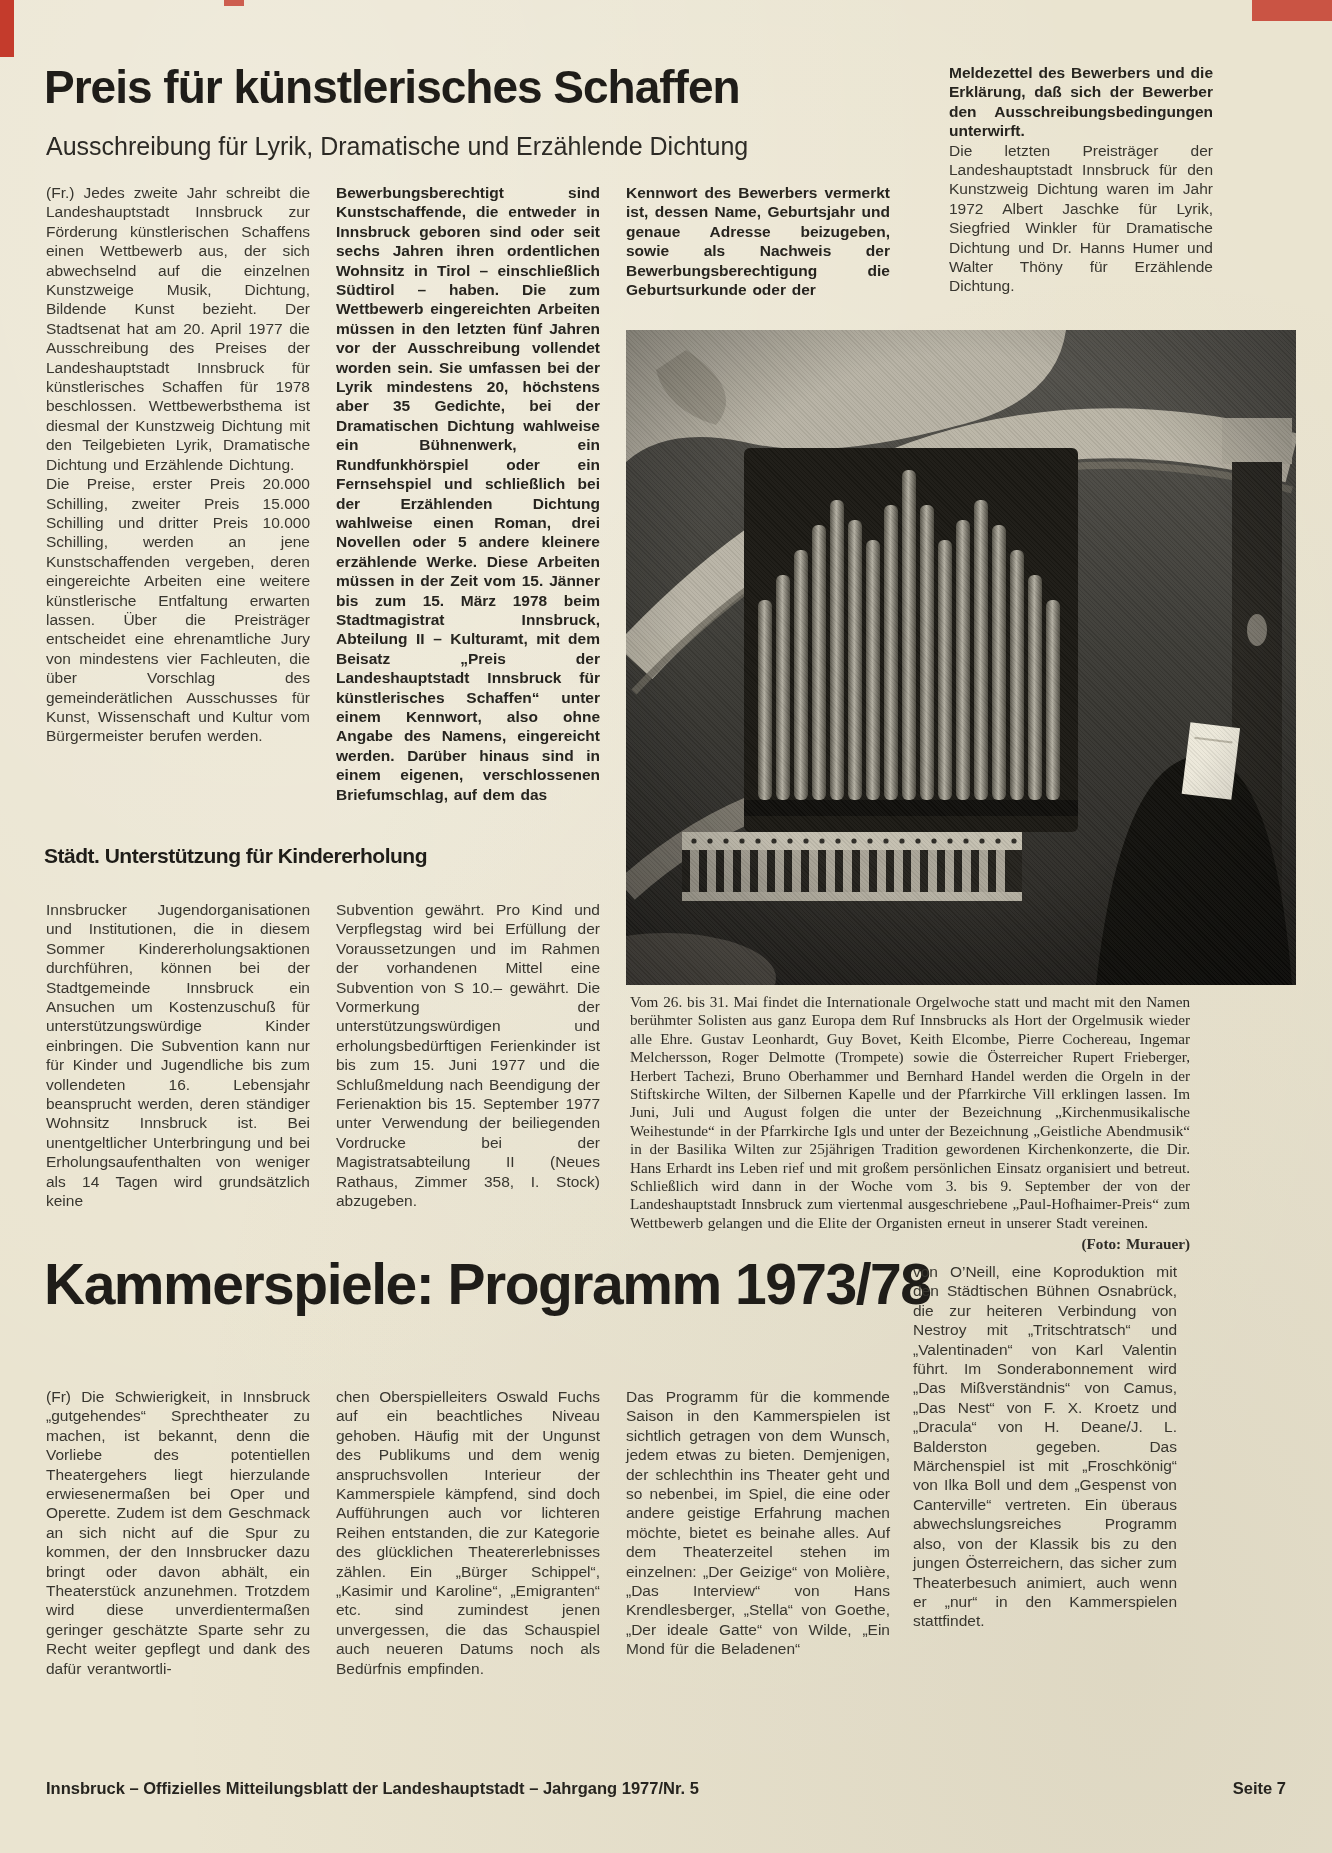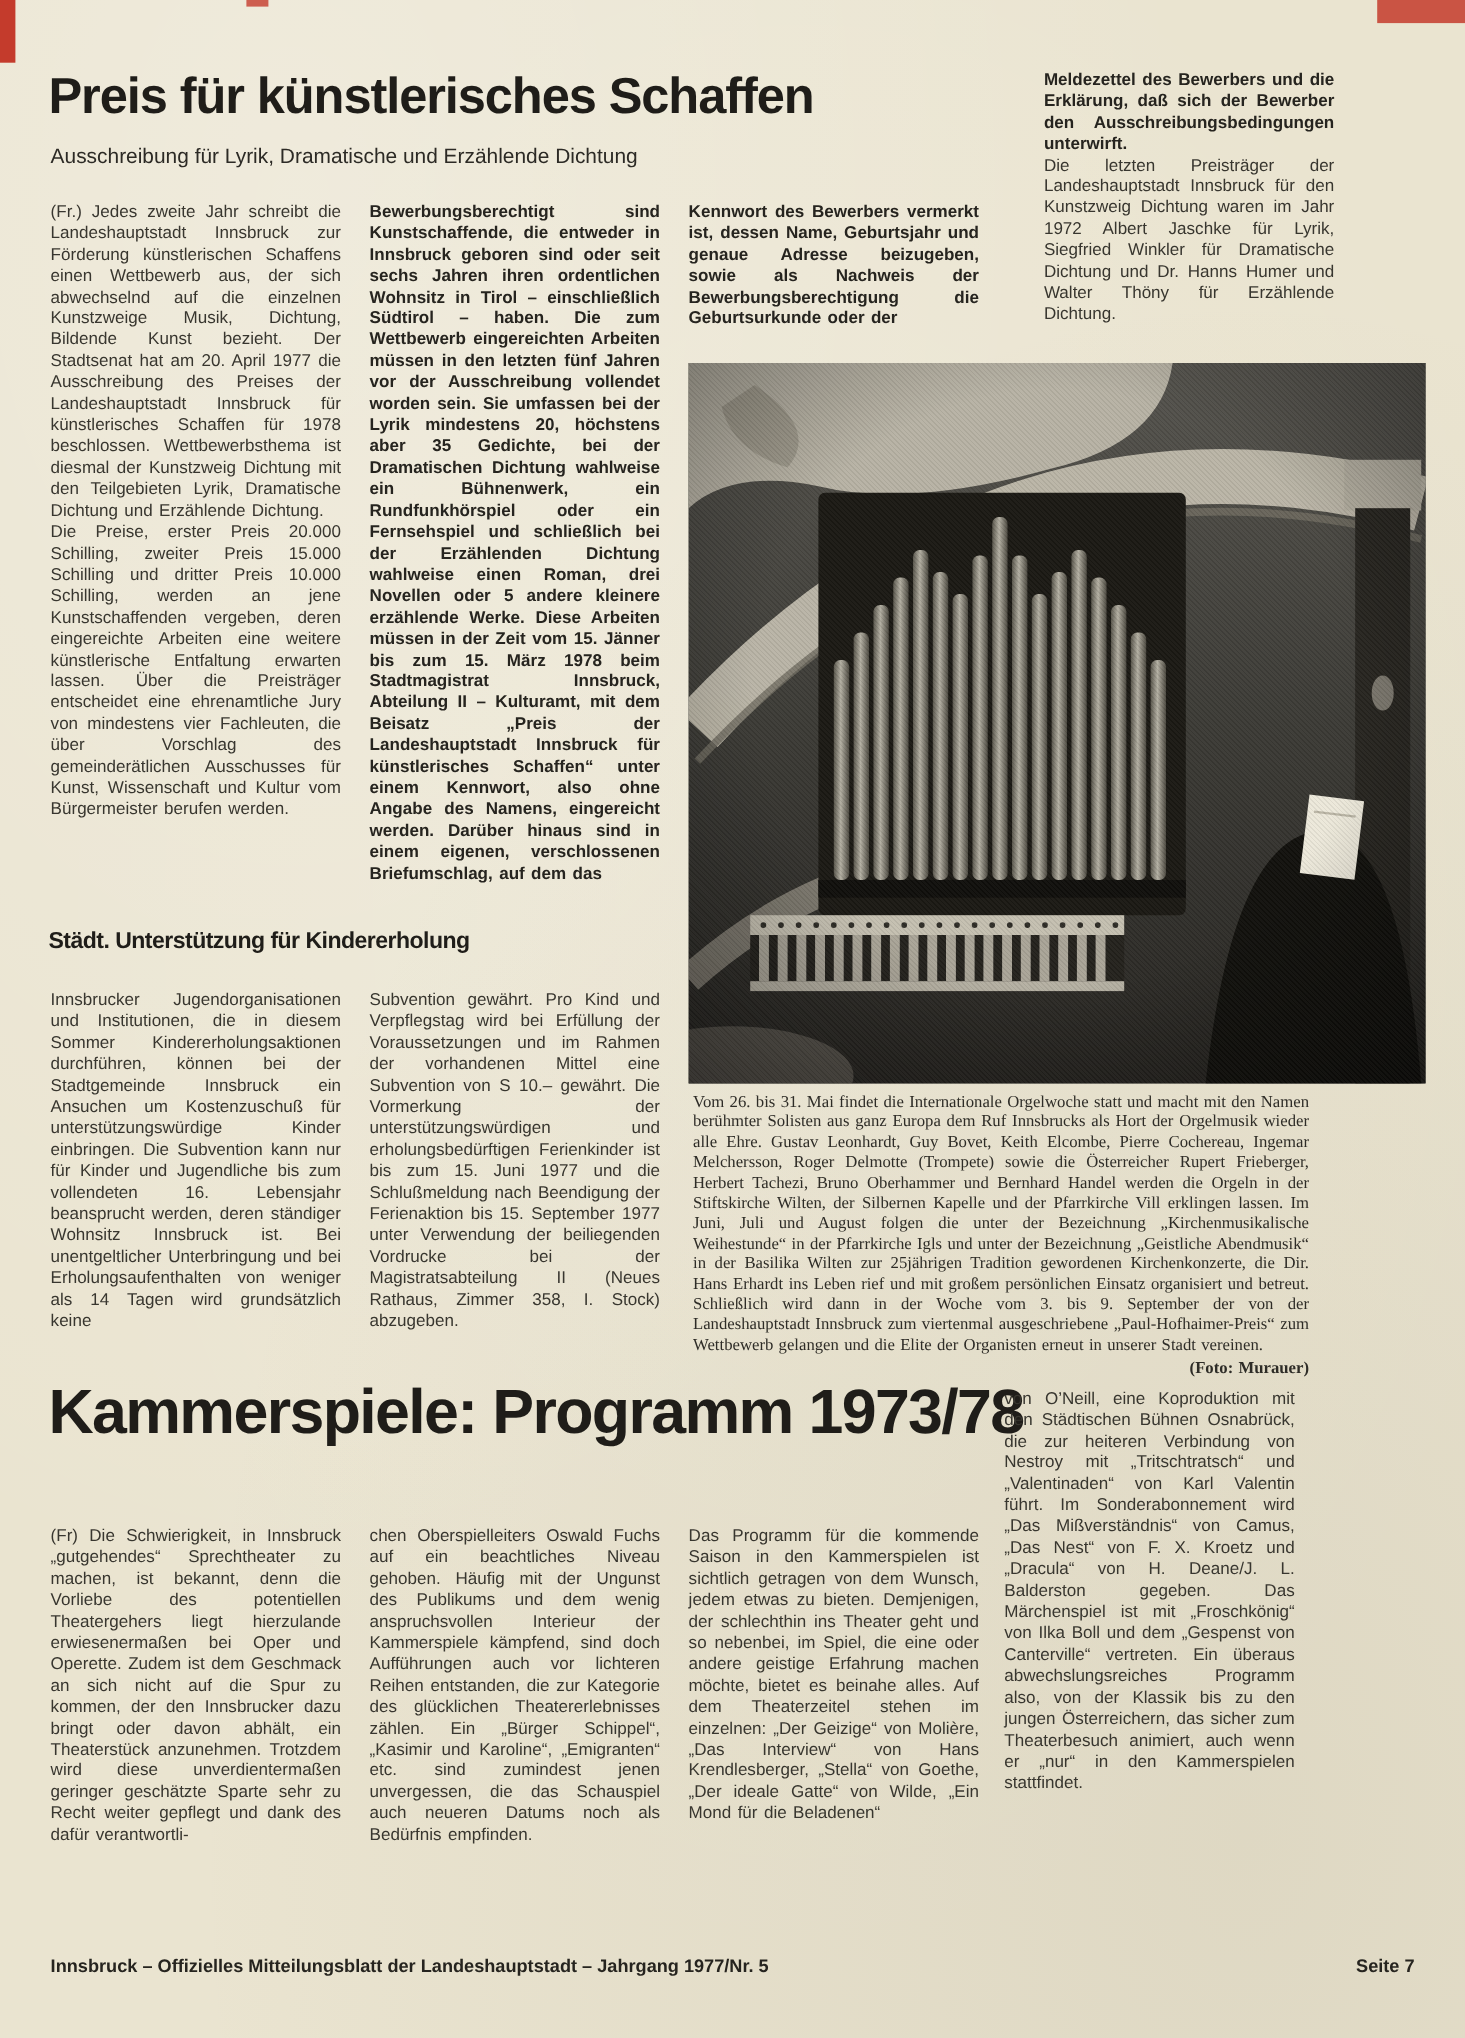--- a/index.html
+++ b/index.html
@@ -18,21 +18,21 @@
   .mark{position:absolute;background:#c43b2c;}
   .mark-left{left:0;top:0;width:14px;height:57px;}
   .mark-topsmall{left:224px;top:0;width:20px;height:6px;opacity:.8;}
   .mark-right{right:0;top:0;width:80px;height:21px;opacity:.85;}
 
   h1,h2,p,figure{margin:0;padding:0;}
   .headline{font-weight:bold;color:#1f1d19;letter-spacing:-1px;line-height:1;}
   .h-a1{left:44px;top:64px;font-size:46px;width:840px;}
   .h-a2{left:44px;top:845px;font-size:21px;letter-spacing:-0.5px;}
   .h-a3{left:44px;top:1256px;font-size:57px;letter-spacing:-1.5px;}
-  .sub{font-size:19px;color:#2c2a25;font-weight:normal;letter-spacing:0;}
+  .sub{font-size:25px;color:#2c2a25;font-weight:normal;letter-spacing:0;}
   .sub-a1{left:46px;top:132px;}
   .sub-a3{left:52px;top:1340px;}
 
   .col{width:264px;}
   .col p{
     text-align:justify;font-size:15.5px;line-height:19.4px;
     word-spacing:1.5px;hyphens:auto;color:#38362f;
   }
   .bold, .col p.bold{font-weight:bold;color:#26241f;}
   .a1c1{left:46px;top:183px;}

